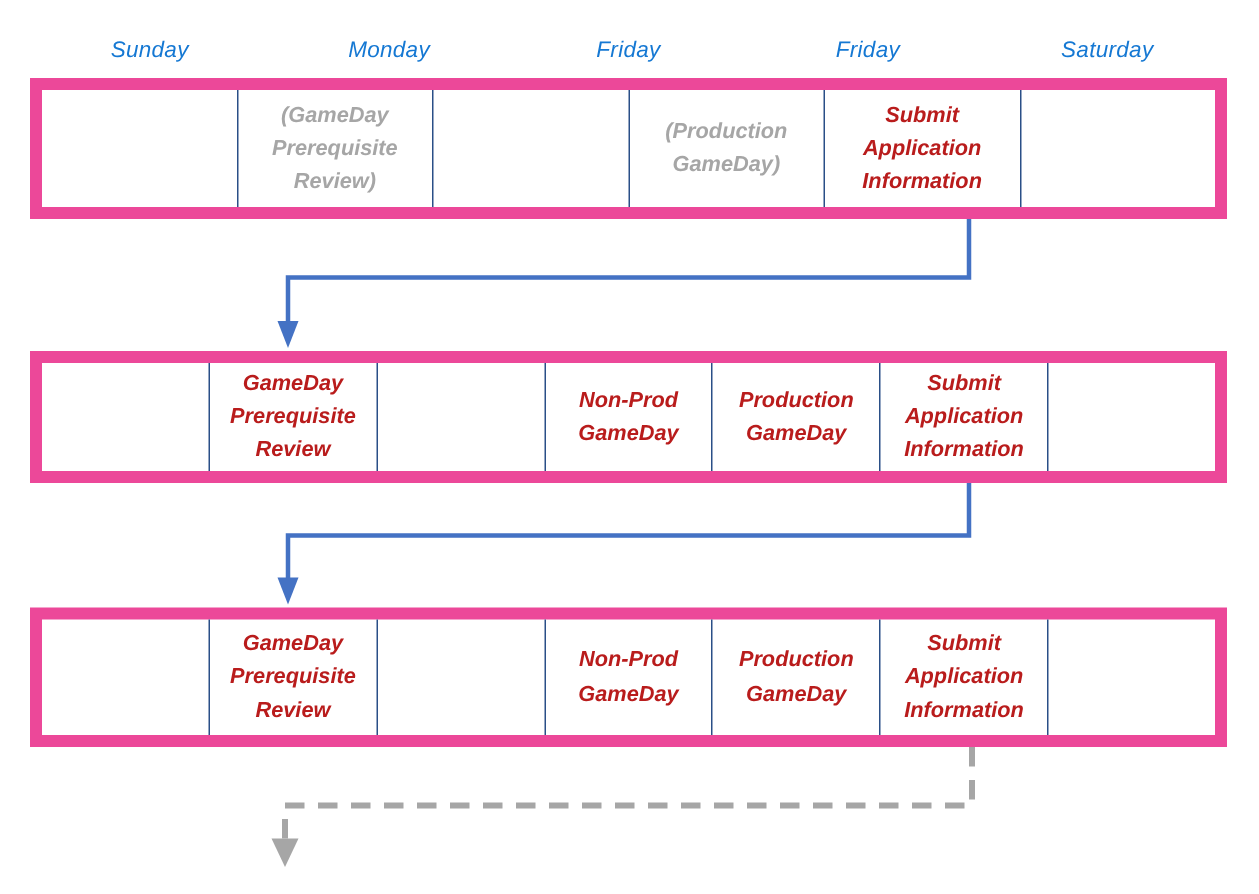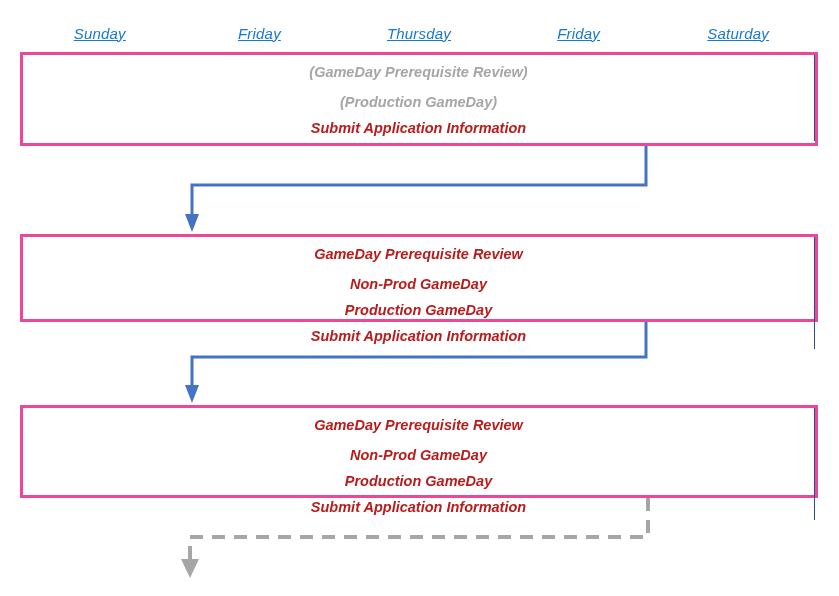--- a/index.html
+++ b/index.html
@@ -11,28 +11,27 @@
 
   
   .header-row{
     position:absolute;left:20px;top:20px;width:798px;height:26px;
     display:flex;
   }
   .header-cell{
     flex:1 1 0;display:flex;align-items:center;justify-content:center;
     font-size:15px;font-style:italic;color:#1578d3;white-space:nowrap;
     letter-spacing:.2px;
-    text-decoration:underline;
   }
 
   
   .week{
     position:absolute;left:20px;width:798px;
-    border:3px solid #ec4899;
-    display:flex;box-sizing:border-box;background:#ffffff;flex-direction:column;
+    border:8px solid #ec4899;
+    display:flex;box-sizing:border-box;background:#ffffff;
   }
   .week .cell{
     flex:1 1 0;
     border-right:1.5px solid #2a4f87;
     box-sizing:border-box;
     display:flex;align-items:center;justify-content:center;
     text-align:center;padding:2px 4px;
   }
   .week .cell:last-child{border-right:none;}
   .cell-text{
@@ -49,22 +48,22 @@
   
   .conn{position:absolute;left:0;top:0;width:839px;height:596px;pointer-events:none;}
 </style>
 </head>
 <body>
 
 <div class="stage">
 
   <div class="header-row">
     <div class="header-cell">Sunday</div>
+    <div class="header-cell">Monday</div>
     <div class="header-cell">Friday</div>
-    <div class="header-cell">Thursday</div>
     <div class="header-cell">Friday</div>
     <div class="header-cell">Saturday</div>
   </div>
 
   <div class="week" id="week1">
     <div class="cell">
       <span class="cell-text blue"></span>
     </div>
     <div class="cell">
       <span class="cell-text gray">(GameDay Prerequisite Review)</span>

